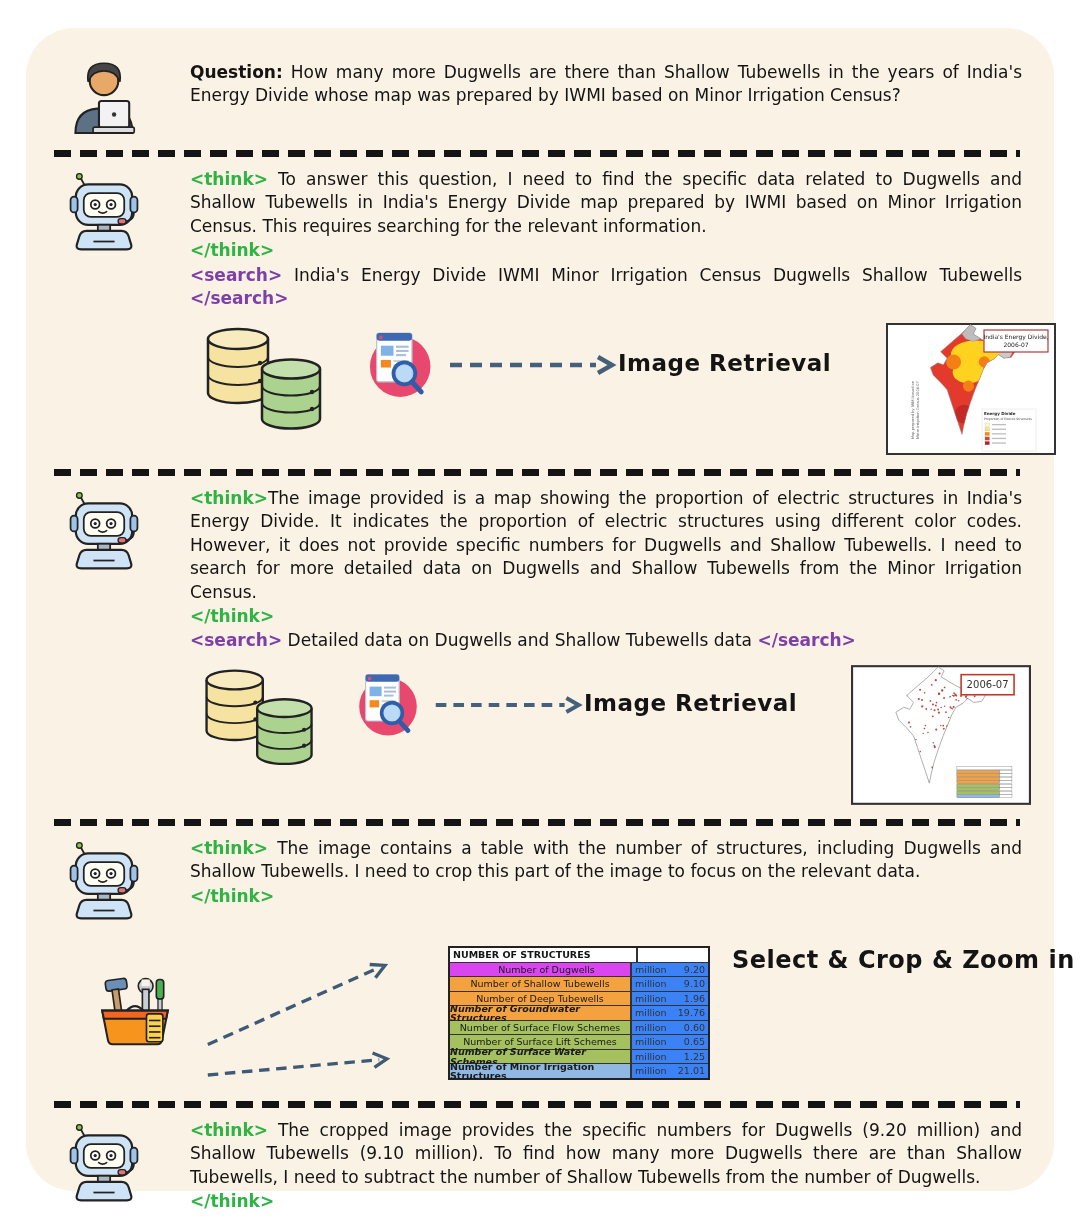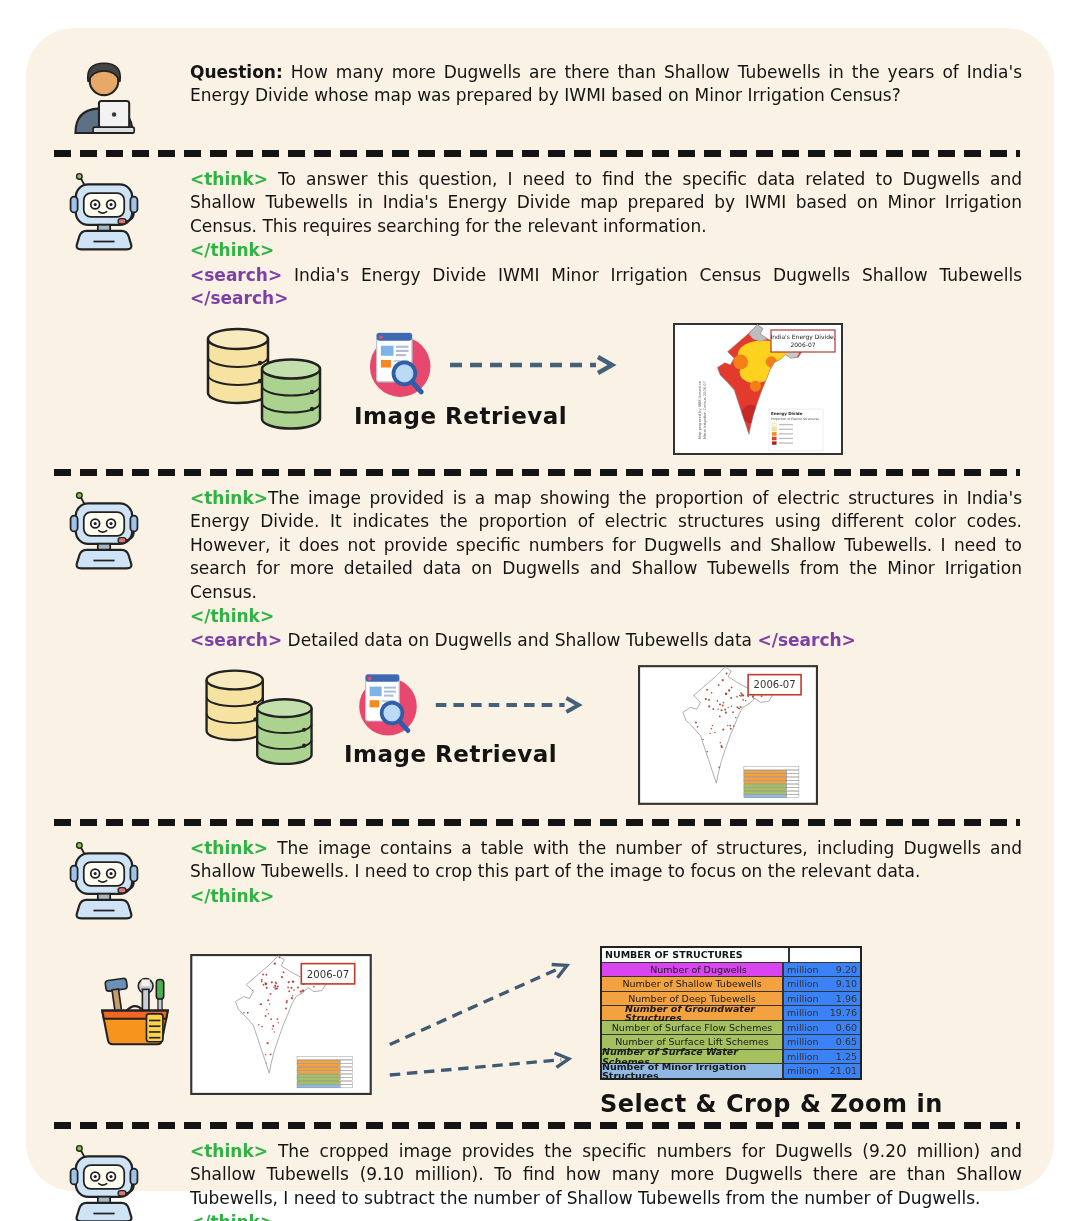--- a/index.html
+++ b/index.html
@@ -12,29 +12,29 @@
   .tline{margin:1px 0;font-size:17px;line-height:1.38;text-align:justify;}
   .tag{font-weight:bold;}
   .tag.think{color:#2FB344;}
   .tag.search{color:#7D3FA8;}
   .tag.region{color:#E8791F;}
   .q-label{font-weight:bold;}
   .divider{height:7px;margin:4px 2px;background:repeating-linear-gradient(90deg,#141414 0 17px,transparent 17px 26px);}
   
   .retrieval-row{display:flex;align-items:flex-start;gap:14px;margin:12px 0 4px 0;}
   .db-icon{flex:none;}
-  .retrieval-area{display:flex;flex-direction:column;flex:none;}
+  .retrieval-area{display:flex;flex:none;align-items:center;}
   .ra-top{display:flex;align-items:center;gap:10px;}
   .ra-label{font-weight:bold;font-size:23px;margin-top:-4px;white-space:nowrap;letter-spacing:0.5px;}
   .map-frame{flex:none;margin-left:40px;}
   
   .tool-row{display:flex;align-items:flex-start;gap:14px;padding-left:42px;margin-top:10px;}
   .tool-row .toolbox{margin-top:22px;flex:none;}
   .crop-arrows{margin-top:6px;flex:none;}
-  .table-col{display:flex;flex-direction:column;gap:10px;flex:none;}
+  .table-col{display:flex;flex-direction:row;gap:22px;flex:none;margin-left:30px;}
   .caption{font-weight:bold;font-size:24px;text-align:center;letter-spacing:0.5px;}
   
   .struct-table{width:258px;border:2px solid #222;background:#fff;font-size:9.5px;line-height:1;}
   .st-header{display:flex;height:14px;align-items:stretch;}
   .st-h-label{flex:1;font-weight:bold;display:flex;align-items:center;padding-left:3px;border-right:2px solid #333;}
   .st-h-val{width:70px;background:#fff;}
   .st-row{display:flex;height:13.5px;border-top:1.5px solid #333;align-items:stretch;}
   .st-label{flex:1;display:flex;align-items:center;justify-content:center;border-right:2px solid #333;color:#1a1a1a;}
   .st-label.bold-italic{font-weight:bold;font-style:italic;}
   .st-label.bold{font-weight:bold;}
@@ -725,21 +725,21 @@
               </div>
             </div>
             <div class="st-row">
               <div class="st-label normal" style="background: rgb(244, 161, 64);">Number of Deep Tubewells</div>
               <div class="st-val">
                 <span>million</span>
                 <span>1.96</span>
               </div>
             </div>
             <div class="st-row">
-              <div class="st-label bold-italic" style="background: rgb(244, 161, 64); padding-left: 23px;">Number of Groundwater Structures</div>
+              <div class="st-label bold-italic" style="background: rgb(244, 161, 64);">Number of Groundwater Structures</div>
               <div class="st-val">
                 <span>million</span>
                 <span>19.76</span>
               </div>
             </div>
             <div class="st-row">
               <div class="st-label normal" style="background: rgb(164, 192, 95);">Number of Surface Flow Schemes</div>
               <div class="st-val">
                 <span>million</span>
                 <span>0.60</span>

